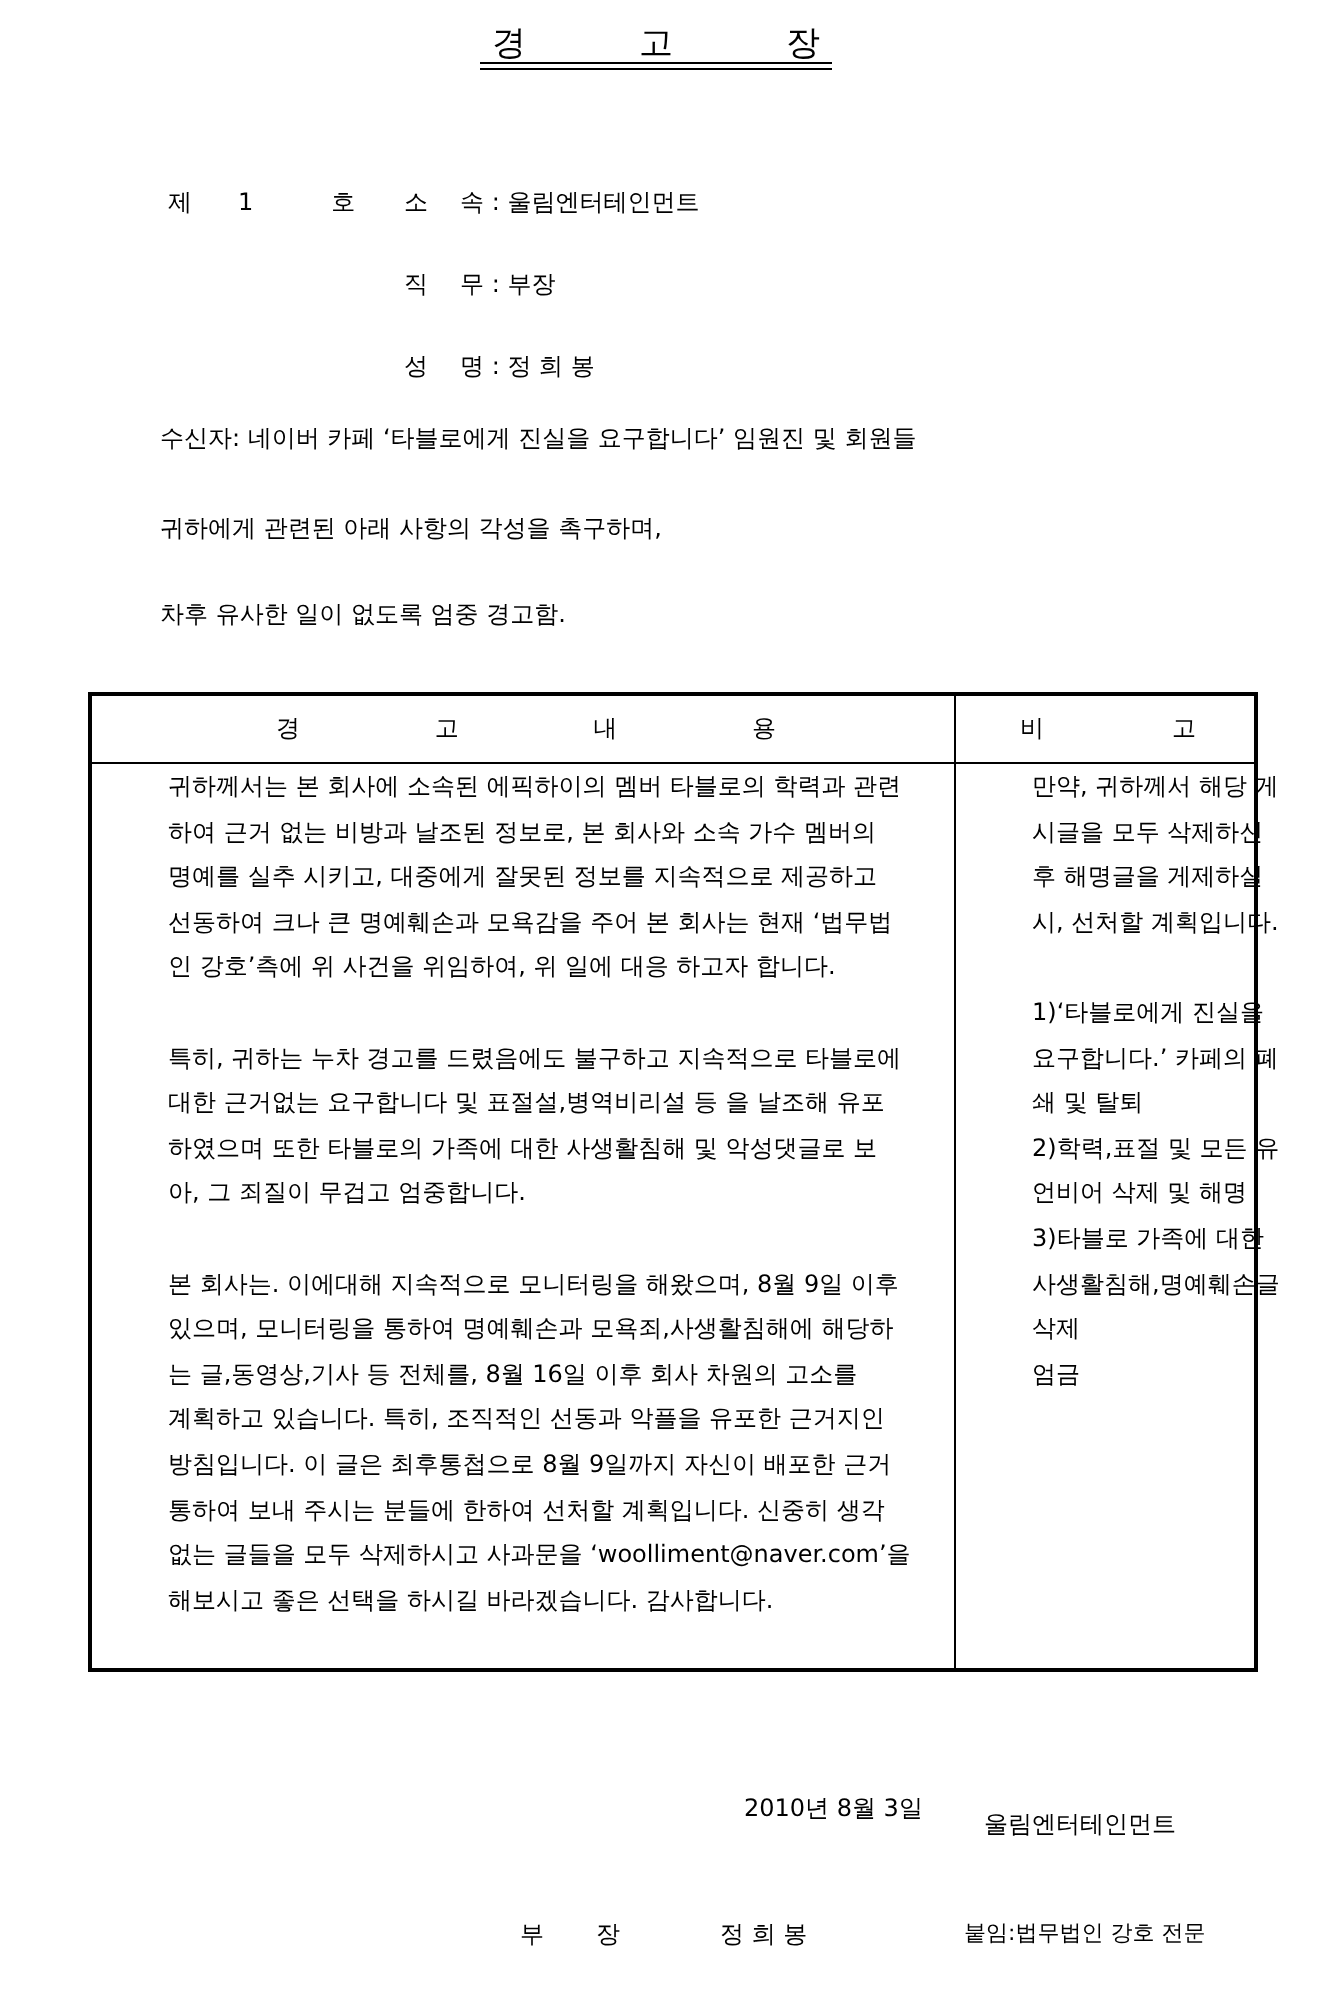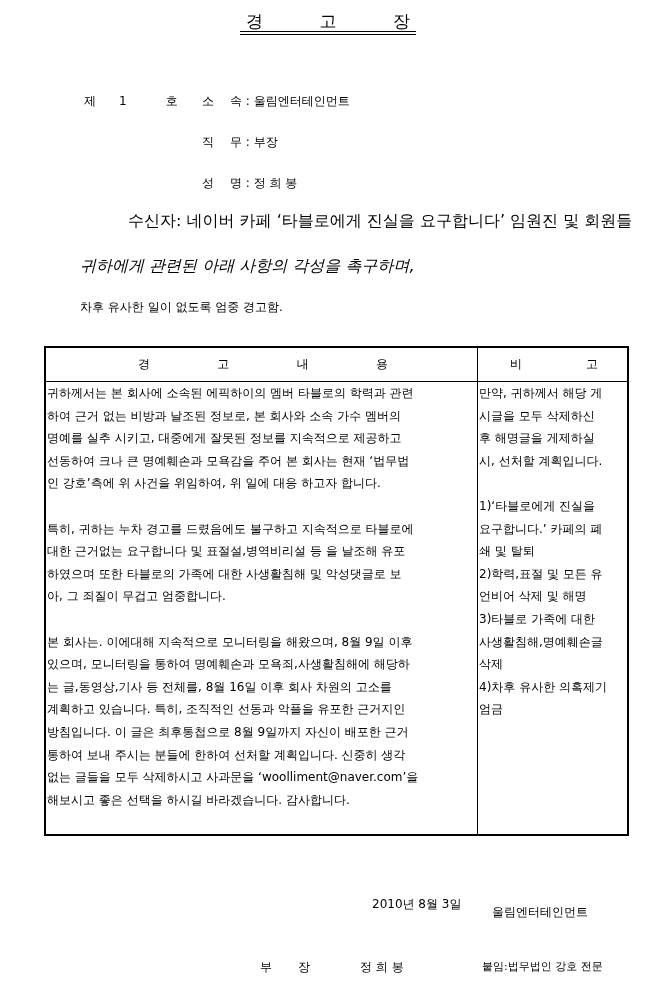--- a/index.html
+++ b/index.html
@@ -17,21 +17,21 @@
   .label-spread { display: inline-flex; justify-content: space-between; }
 
   .doc-table {
     position: absolute; left: 44px; top: 346px; width: 585px; height: 490px;
     border: 2px solid #000;
   }
   .doc-table .vline { position: absolute; left: 431px; top: 0; bottom: 0; width: 1px; background: #000; }
   .doc-table .hline { position: absolute; left: 0; right: 0; top: 33px; height: 1px; background: #000; }
   .th { position: absolute; top: 0; height: 33px; display: flex; align-items: center; justify-content: space-between; font-size: 12px; }
   .cell-text { position: absolute; font-size: 12px; line-height: 22.6px; }
-  .line { display: block; white-space: nowrap; height: 22.6px; }
+  .line { display: block; white-space: nowrap; height: 22.6px; padding-left: 37px; }
   .justify { display: flex; justify-content: space-between; }
 </style>
 </head>
 <body>
 
 <div class="abs title">
   <span>경</span>
   <span>고</span>
   <span>장</span>
 </div>
@@ -61,22 +61,22 @@
 </div>
 
 <div class="abs" style="left:202px; top:175px; font-size:12px;">
   <span class="label-spread" style="width:40px;">
     <span>성</span>
     <span>명</span>
   </span>
   <span> : </span><span>정 희 봉</span>
 </div>
 
-<div class="abs" style="left:80px; top:211px; font-size:16px;margin-left:48px;">수신자: 네이버 카페 ‘타블로에게 진실을 요구합니다’ 임원진 및 회원들</div>
-<div class="abs" style="left:80px; top:256px; font-size:16px;font-style:italic;">귀하에게 관련된 아래 사항의 각성을 촉구하며,</div>
+<div class="abs" style="left:80px; top:211px; font-size:12px;">수신자: 네이버 카페 ‘타블로에게 진실을 요구합니다’ 임원진 및 회원들</div>
+<div class="abs" style="left:80px; top:256px; font-size:12px;">귀하에게 관련된 아래 사항의 각성을 촉구하며,</div>
 <div class="abs" style="left:80px; top:299px; font-size:12px;">차후 유사한 일이 없도록 엄중 경고함.</div>
 
 <div class="doc-table">
   <div class="vline"></div>
   <div class="hline"></div>
 
   <div class="th" style="left:92px; width:250px;">
     <span>경</span>
     <span>고</span>
     <span>내</span>
@@ -125,21 +125,20 @@
     <span class="line"></span>
     <div>
       <span class="line">1)‘타블로에게  진실을</span>
       <span class="line">요구합니다.’ 카페의 폐</span>
       <span class="line">쇄 및 탈퇴</span>
       <span class="line">2)학력,표절 및 모든 유</span>
       <span class="line">언비어 삭제 및 해명</span>
       <span class="line">3)타블로 가족에 대한</span>
       <span class="line">사생활침해,명예훼손글</span>
       <span class="line">삭제</span>
-      <span class="line">4)차후 유사한 의혹제기</span>
       <span class="line">엄금</span>
     </div>
   </div>
 </div>
 
 <div class="abs" style="left:372px; top:896px; font-size:12px;">2010년 8월 3일</div>
 <div class="abs" style="left:492px; top:904px; font-size:12px;">울림엔터테인먼트</div>
 <div class="abs" style="left:260px; top:959px; font-size:12px; width:50px; display:flex; justify-content:space-between;">
   <span>부</span>
   <span>장</span>

